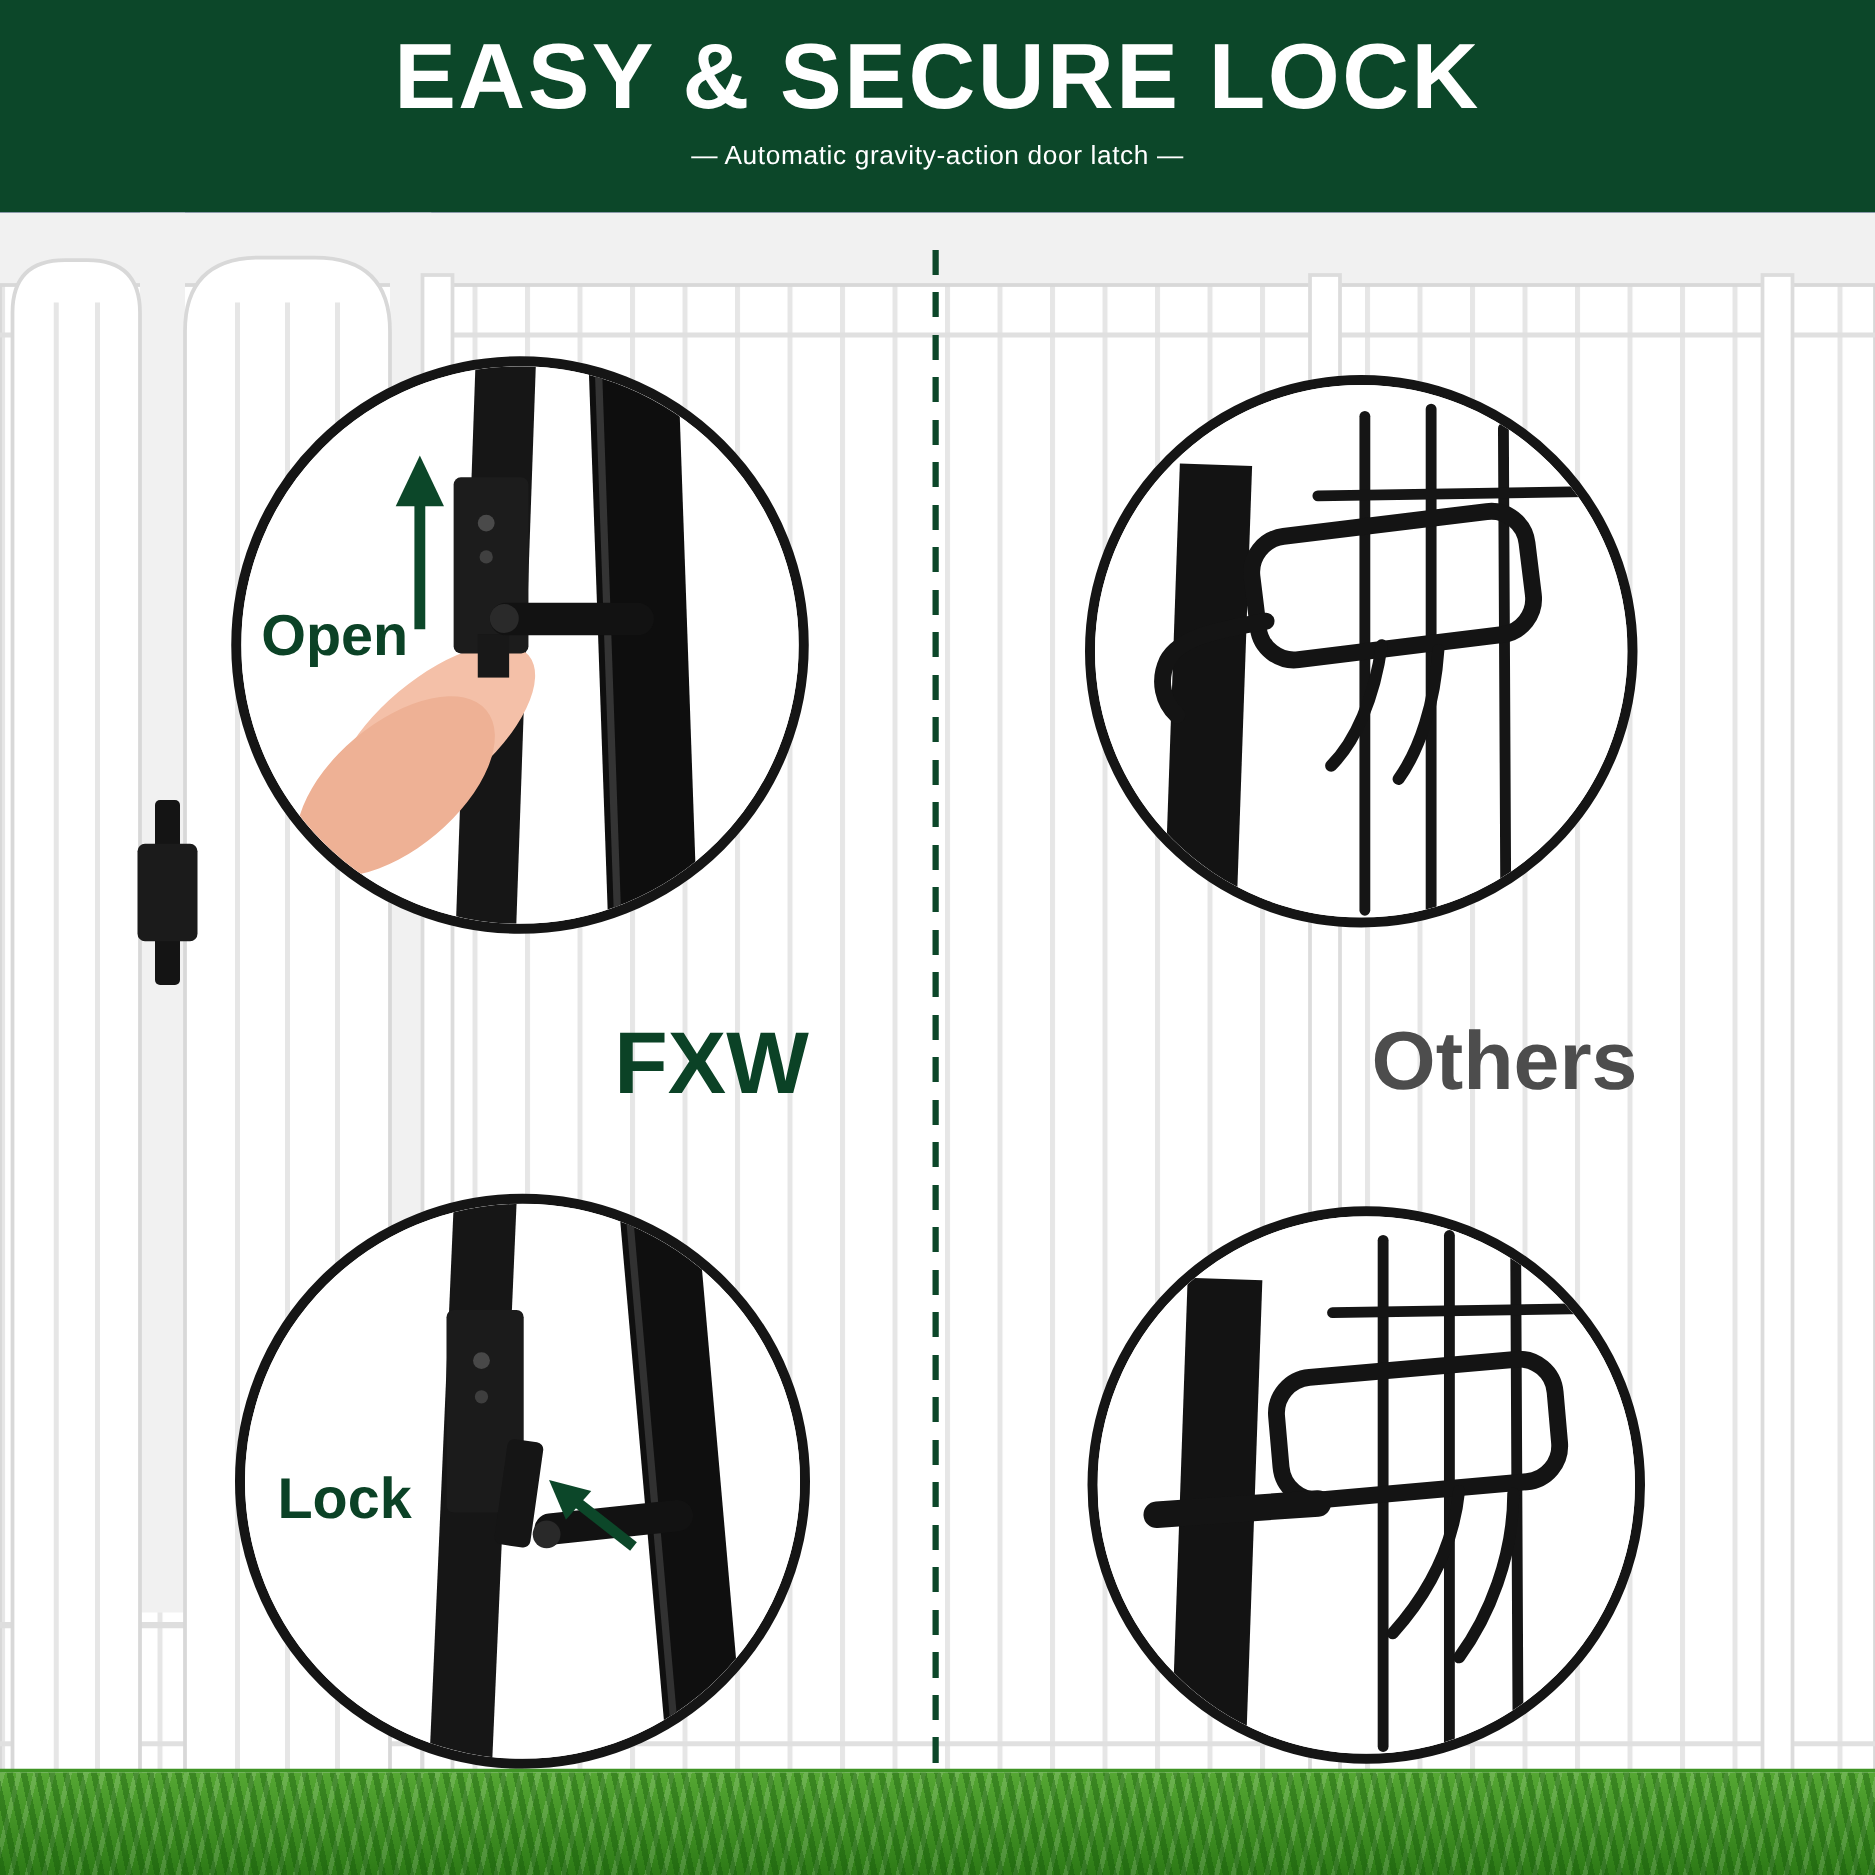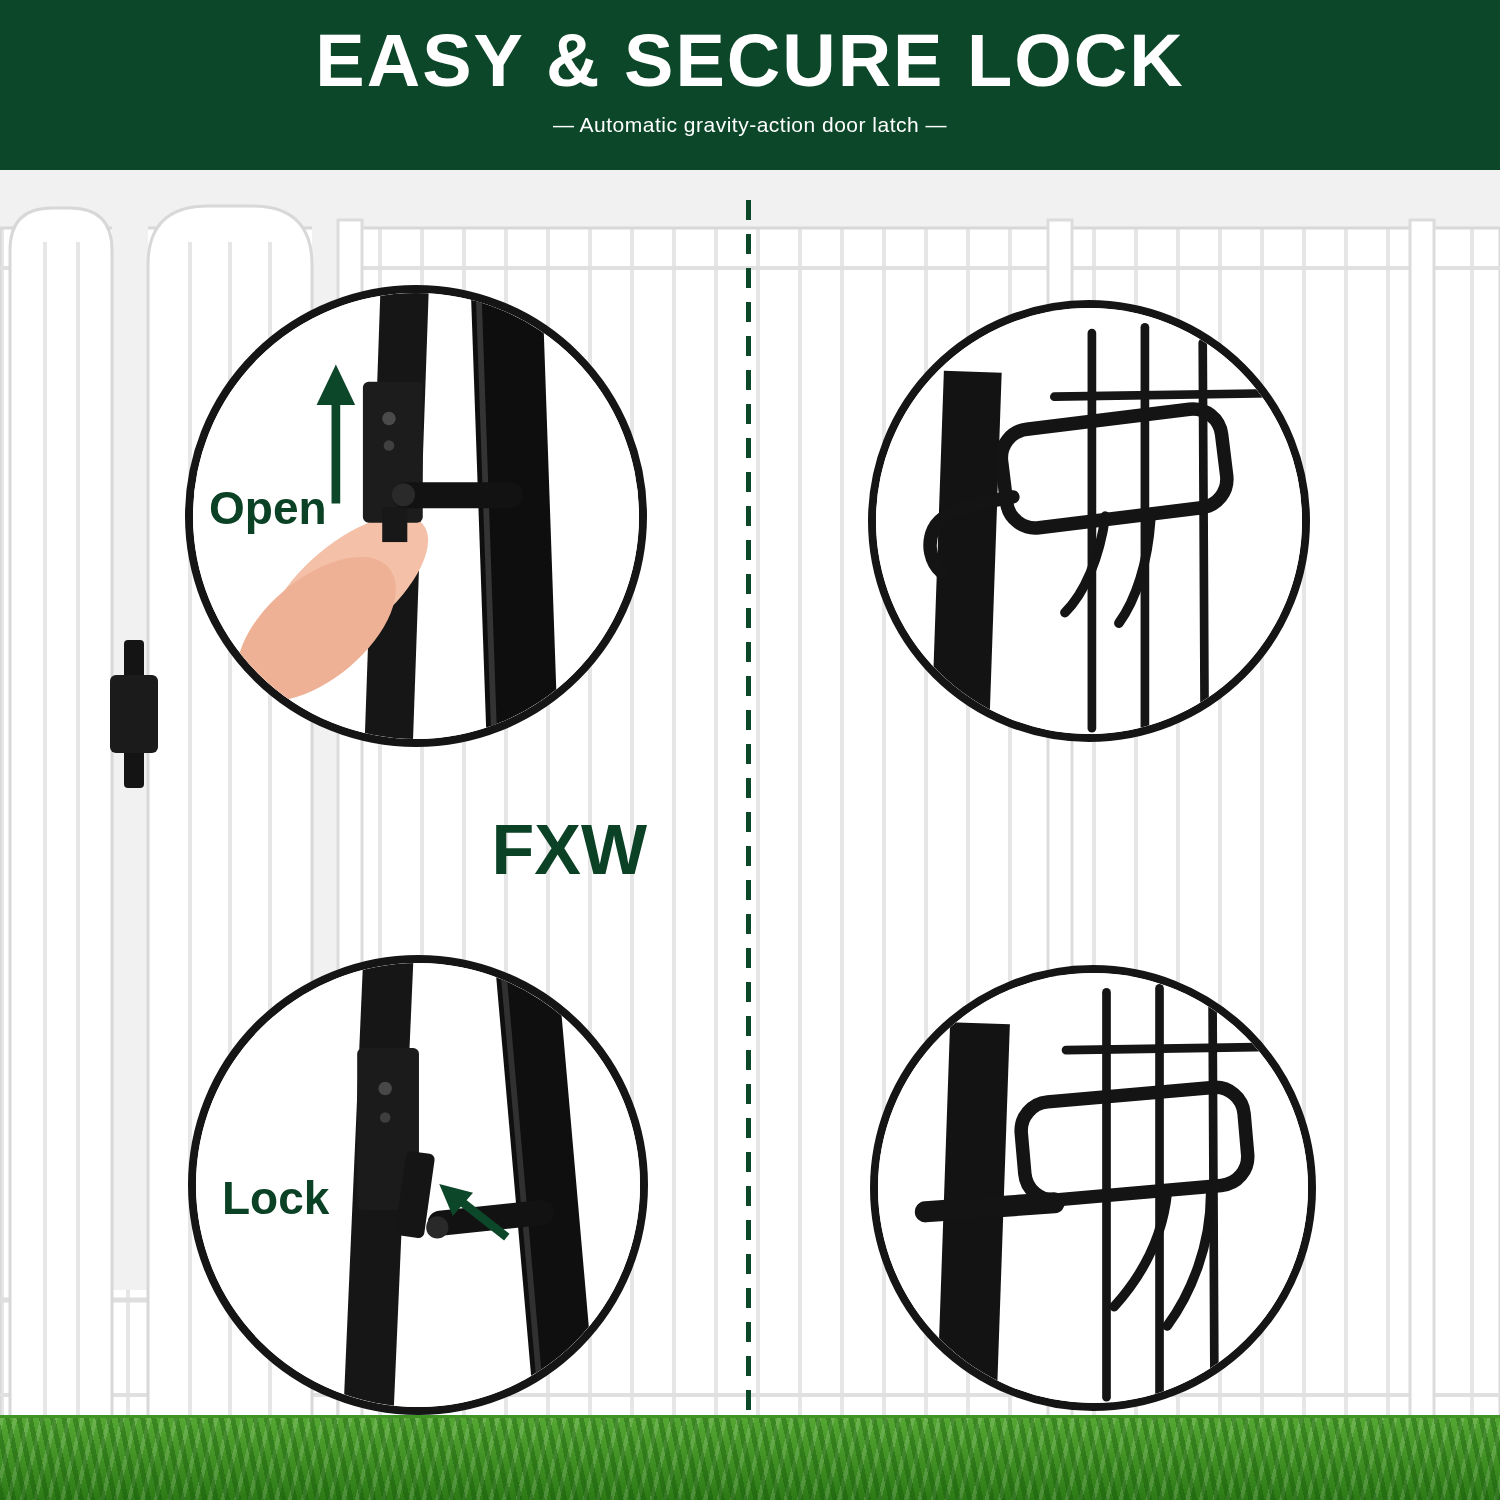--- a/index.html
+++ b/index.html
@@ -167,20 +167,21 @@
         </g>
         <g fill="none" stroke="#141414" stroke-linecap="round">
           <rect x="132" y="115" width="230" height="103" rx="30" stroke-width="14" transform="rotate(-7 247 166)"></rect>
           <path d="M 142 196 C 104 203 70 209 60 229 C 52 246 57 264 68 274" stroke-width="14"></path>
           <path d="M 238 216 C 232 260 216 296 196 316" stroke-width="10"></path>
           <path d="M 285 220 C 282 264 270 302 252 327" stroke-width="10"></path>
         </g>
       </svg>
     </div>
 
+    <div class="brand gray">Others</div>
 
     <div class="callout" id="others-bot">
       <svg viewBox="0 0 446 446">
         <rect width="446" height="446" fill="#ffffff"></rect>
         <g transform="rotate(2 99 247)">
             <rect x="68" y="52" width="62" height="394" fill="#131313"></rect>
           </g>
         <g stroke="#151515" stroke-width="9" stroke-linecap="round">
           <line x1="237" y1="20" x2="237" y2="440"></line>
           <line x1="292" y1="16" x2="292" y2="440"></line>

